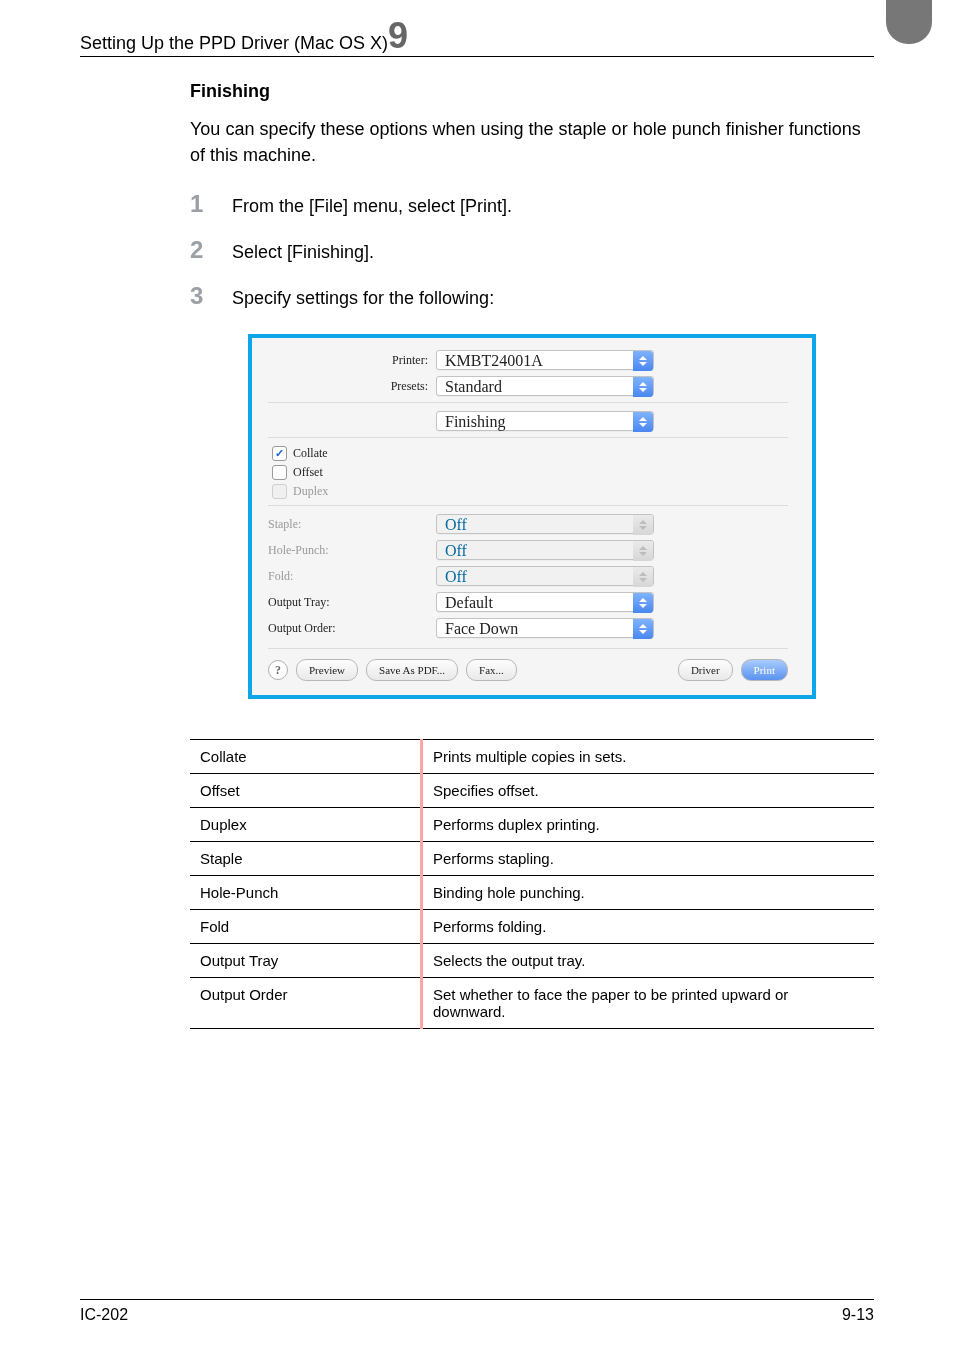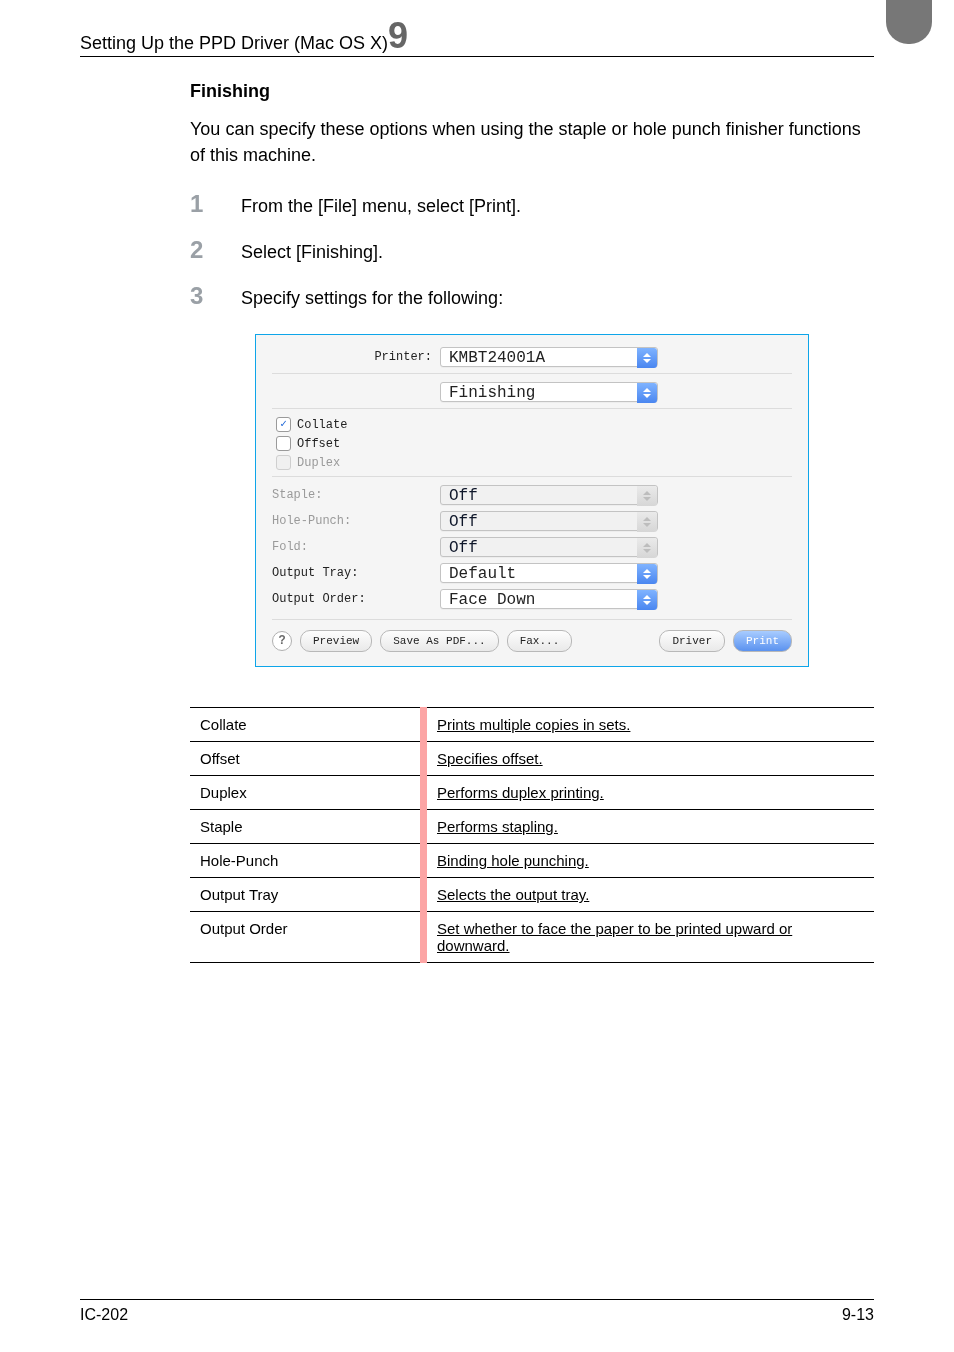--- a/index.html
+++ b/index.html
@@ -73,30 +73,29 @@
     margin-bottom: 18px;
   }
   .step-num {
     font-size: 24px;
     font-weight: 700;
     color: #9aa0a6;
     min-width: 20px;
   }
   .step-text {
     font-size: 18px;
-    margin-left: 9px;
   }
   
   .dialog {
     width: 520px;
     margin: 4px auto 40px;
-    border: 1px solid #0ea5e9;
+    border: 4px solid #0ea5e9;
     background: #f5f5f5;
-    padding: 12px 16px 14px 16px;
-    font-family: Liberation Mono, monospace;
+    padding: 12px 24px 14px 16px;
+    font-family: Liberation Serif, serif;
     font-size: 12px;
     color: #222;
   }
   .drow {
     display: flex;
     align-items: center;
     margin-bottom: 6px;
   }
   .dlabel {
     width: 160px;
@@ -143,21 +142,21 @@
     margin-bottom: 2px;
   }
   .popup .arrows::after {
     content: "";
     border-left: 4px solid transparent;
     border-right: 4px solid transparent;
     border-top: 4px solid #fff;
   }
   .popup.disabled {
     background: #f1f1f1;
-    color: #0f172a;
+    color: #0369a1;
   }
   .popup.disabled .arrows {
     background: linear-gradient(#eaeaea, #d6d6d6);
   }
   .popup.disabled .arrows::before { border-bottom-color: #bdbdbd; }
   .popup.disabled .arrows::after { border-top-color: #bdbdbd; }
   .divider {
     border-top: 1px solid #dcdcdc;
     margin: 6px 0 8px;
   }
@@ -251,22 +250,21 @@
     margin-top: 10px;
     font-size: 15px;
   }
   .desc-table td {
     border-top: 1px solid #000;
     border-bottom: 1px solid #000;
     padding: 8px 10px;
     vertical-align: top;
   }
   .desc-table td.sep {
-    border-left: 7px solid #fca5a5;
-    text-decoration: underline;
+    border-left: 3px solid #fca5a5;
   }
   .desc-table td.name { width: 210px; }
   .page-footer {
     position: absolute;
     bottom: 28px;
     left: 80px;
     right: 80px;
     display: flex;
     justify-content: space-between;
     border-top: 1px solid #000;
@@ -307,20 +305,27 @@
     </ol>
 
     <div class="dialog">
       <div class="drow">
         <div class="dlabel">Printer:</div>
         <div class="popup">
           <span>KMBT24001A</span>
           <span class="arrows"></span>
         </div>
       </div>
+      <div class="drow">
+        <div class="dlabel">Presets:</div>
+        <div class="popup">
+          <span>Standard</span>
+          <span class="arrows"></span>
+        </div>
+      </div>
       <div class="divider"></div>
       <div class="drow">
         <div class="dlabel"></div>
         <div class="popup">
           <span>Finishing</span>
           <span class="arrows"></span>
         </div>
       </div>
       <div class="divider"></div>
 
@@ -402,20 +407,24 @@
         </tr>
         <tr>
           <td class="name">Staple</td>
           <td class="sep">Performs stapling.</td>
         </tr>
         <tr>
           <td class="name">Hole-Punch</td>
           <td class="sep">Binding hole punching.</td>
         </tr>
         <tr>
+          <td class="name">Fold</td>
+          <td class="sep">Performs folding.</td>
+        </tr>
+        <tr>
           <td class="name">Output Tray</td>
           <td class="sep">Selects the output tray.</td>
         </tr>
         <tr>
           <td class="name">Output Order</td>
           <td class="sep">Set whether to face the paper to be printed upward or downward.</td>
         </tr>
       </tbody>
     </table>
   </div>

